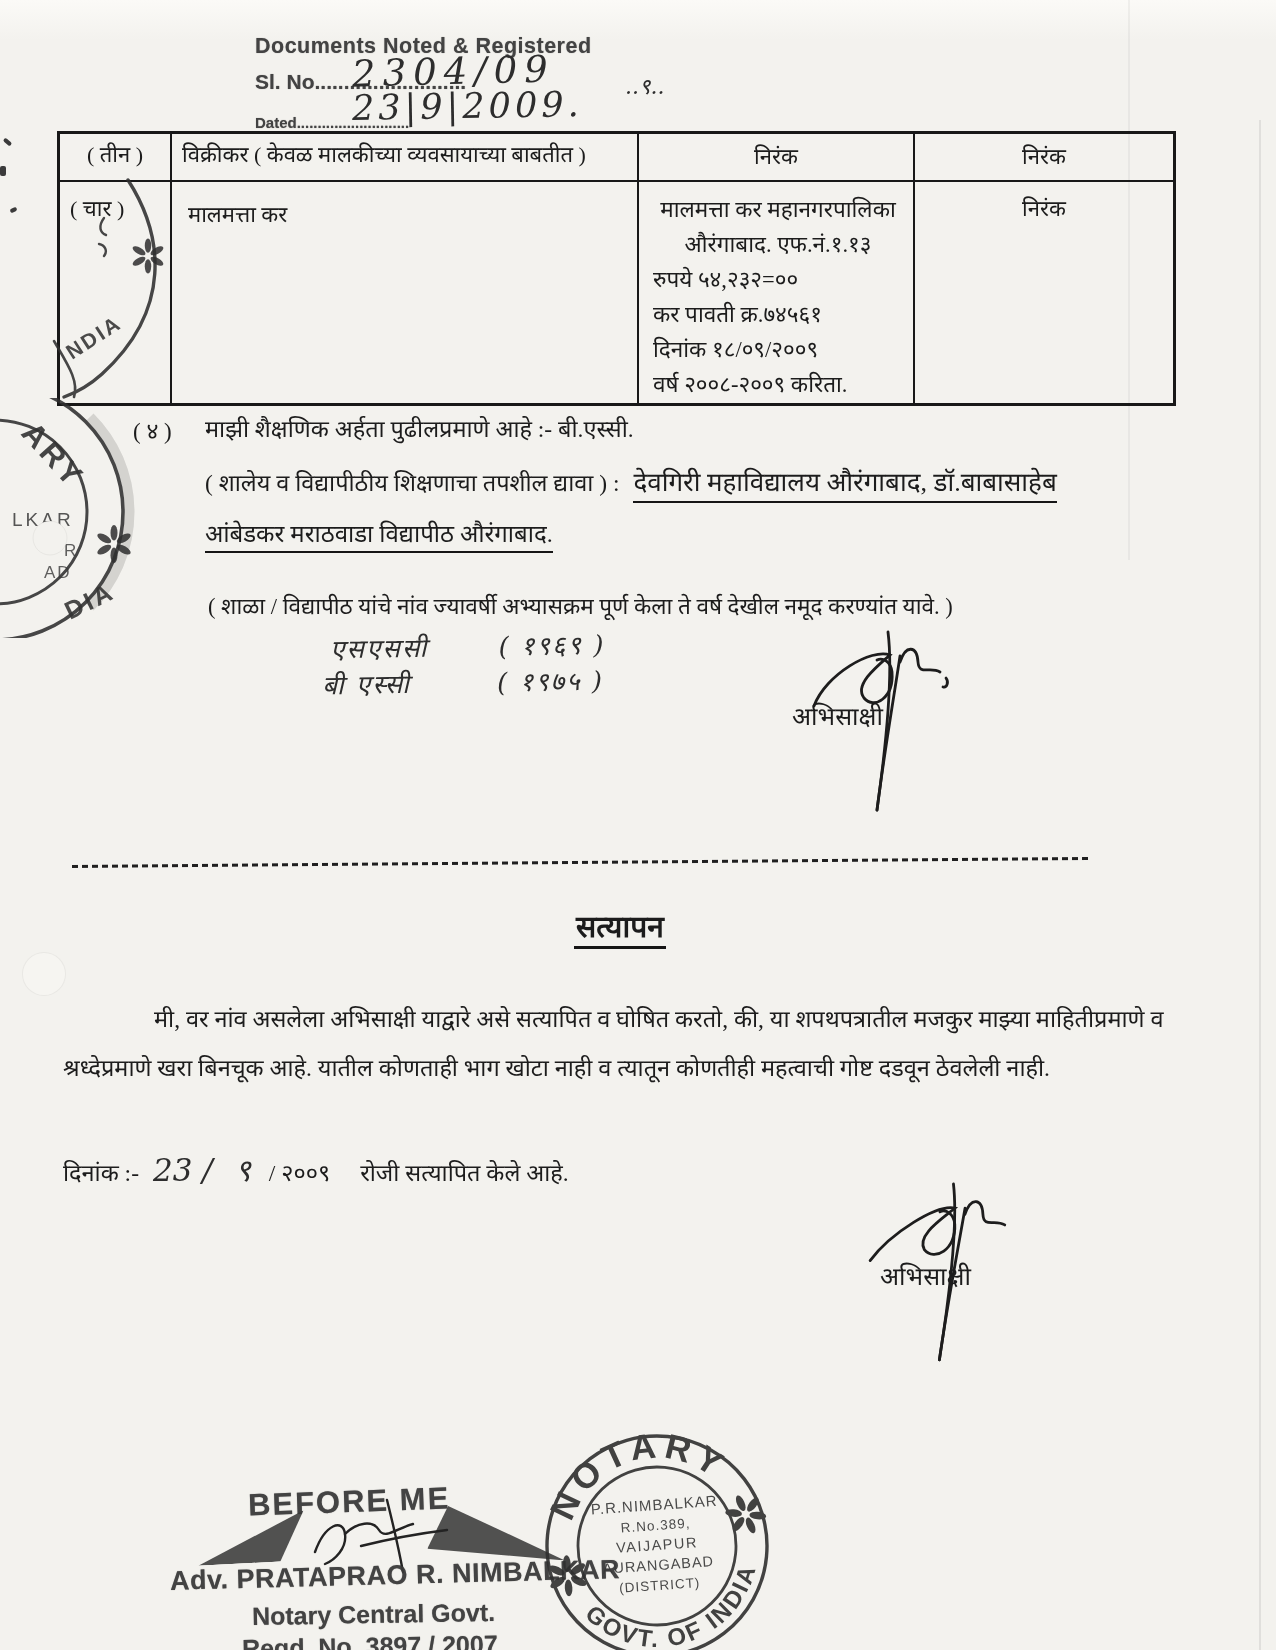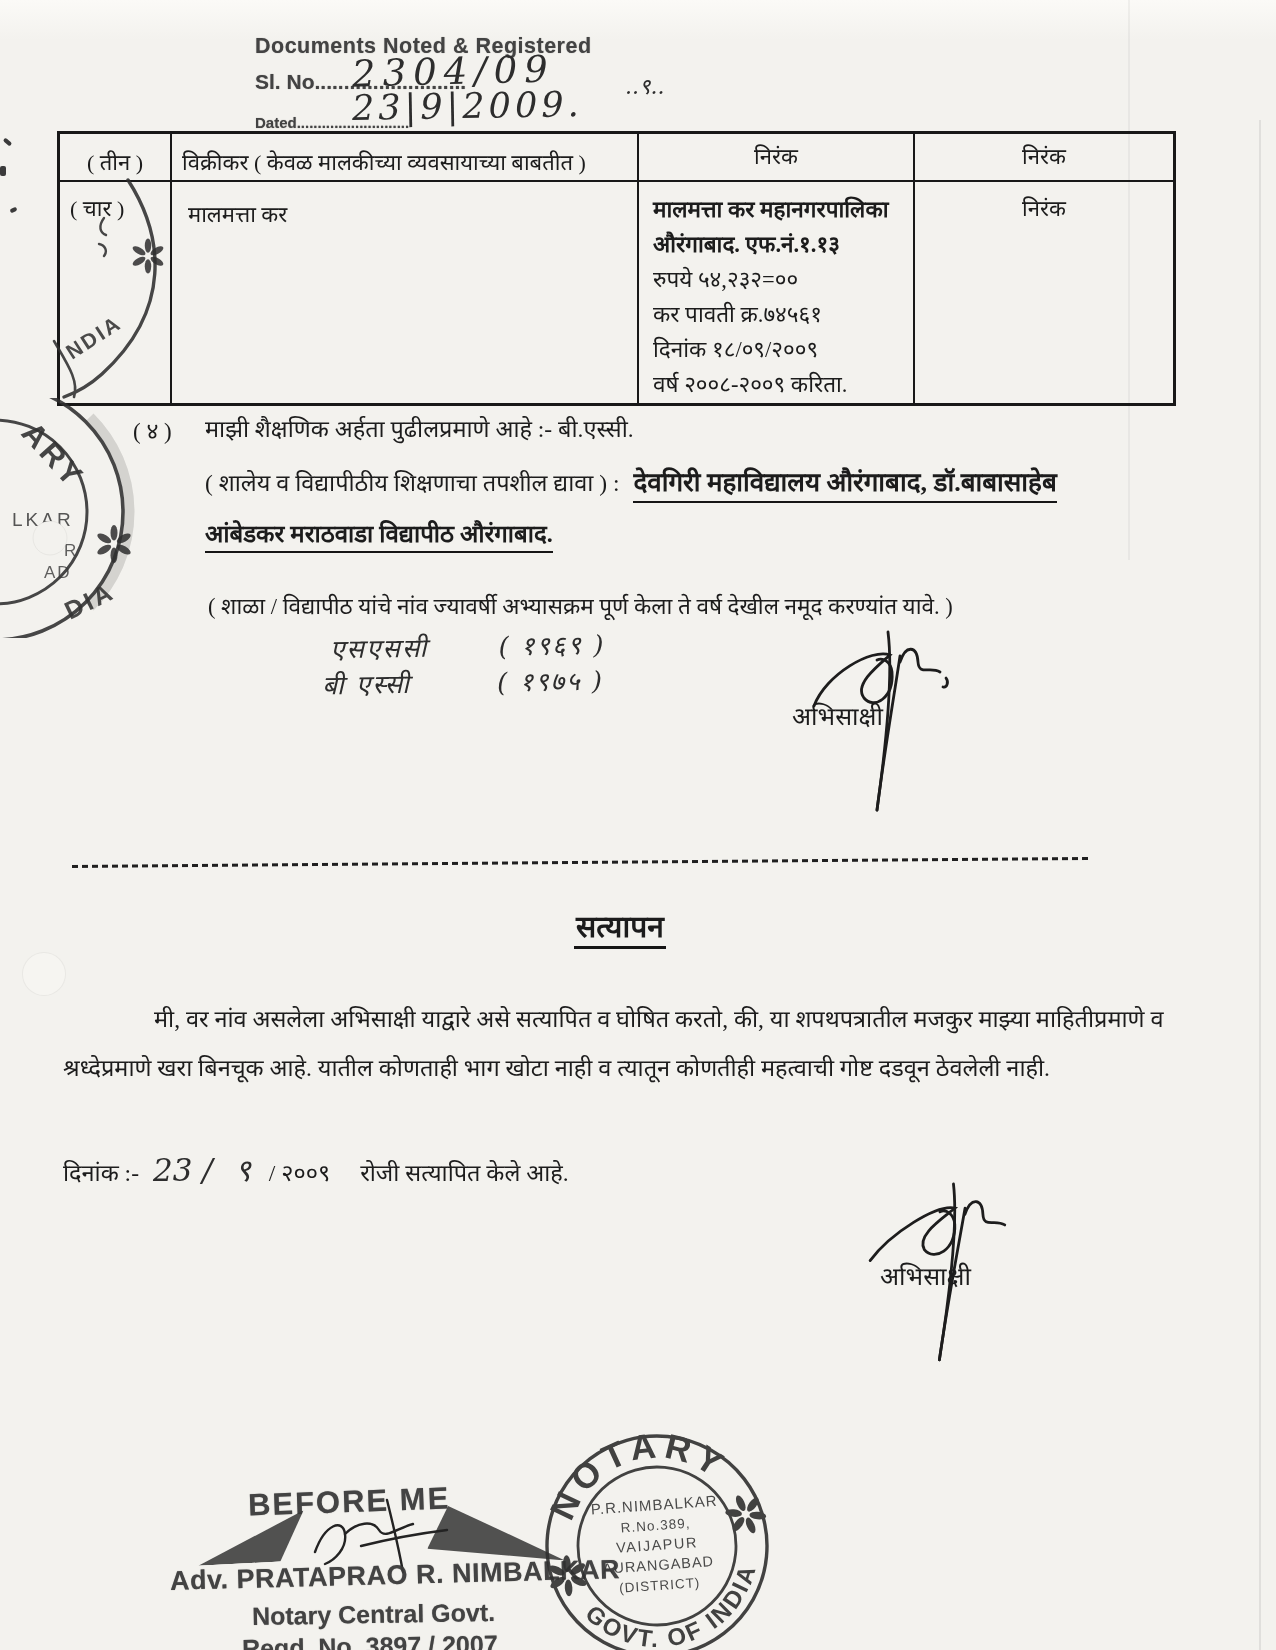--- a/index.html
+++ b/index.html
@@ -21,25 +21,25 @@
     position:absolute;left:57px;top:131px;width:1113px;height:269px;
     border:3px solid #181818;display:grid;
     grid-template-columns:112px 467px 276px 1fr;
     grid-template-rows:48px 1fr;
     background:transparent;z-index:1;
   }
   .cell{border-right:2px solid #181818;border-bottom:2px solid #181818;
         font-size:22px;padding:4px 10px;position:relative;}
   .cell.last-col{border-right:none;}
   .cell.last-row{border-bottom:none;}
-  .cell.vcenter{display:flex;align-items:flex-end;}
+  .cell.vcenter{display:flex;align-items:flex-start;}
   .cell.hcenter{justify-content:center;display:flex;}
   .col3-lines div{line-height:35px;font-size:22.5px;}
-  .col3-lines div.b{font-weight:bold;}
-  .bold-underline{font-weight:bold;border-bottom:2.5px solid #161616;padding-bottom:2px;display:inline-block;}
+  .col3-lines div.b{font-weight:normal;text-align:center;}
+  .bold-underline{font-weight:normal;border-bottom:2.5px solid #161616;padding-bottom:2px;display:inline-block;}
   .dashline{
     position:absolute;left:72px;top:861px;width:1016px;height:3px;
     background:repeating-linear-gradient(90deg,#1f1f1f 0 6px,transparent 6px 10px);
     transform:rotate(-0.45deg);
   }
   .speck{position:absolute;background:#3b3b3b;border-radius:2px;}
   .crease{position:absolute;background:rgba(90,90,90,.12);}
   .hole{position:absolute;border-radius:50%;background:#f6f5f1;border:1px solid rgba(0,0,0,.05);}
   svg text{font-family:"Liberation Sans","DejaVu Sans",sans-serif;}
 </style>

